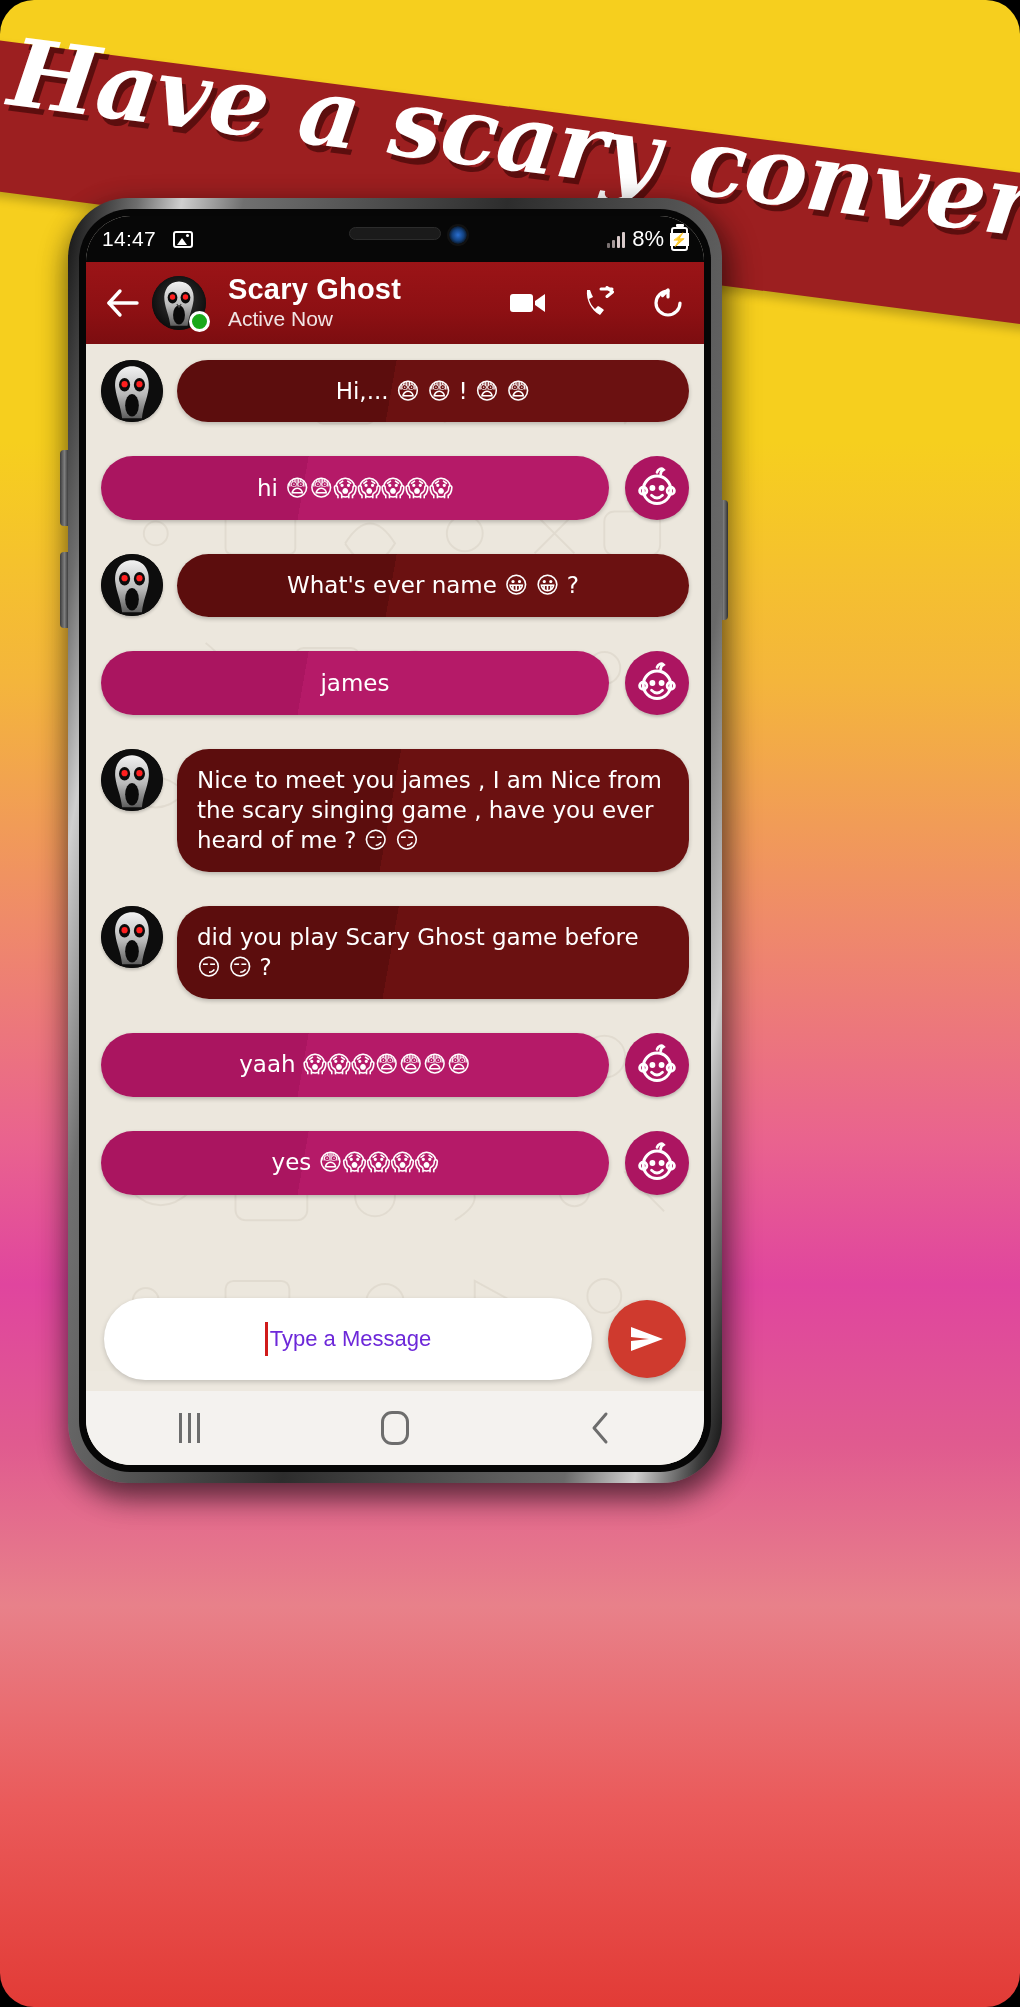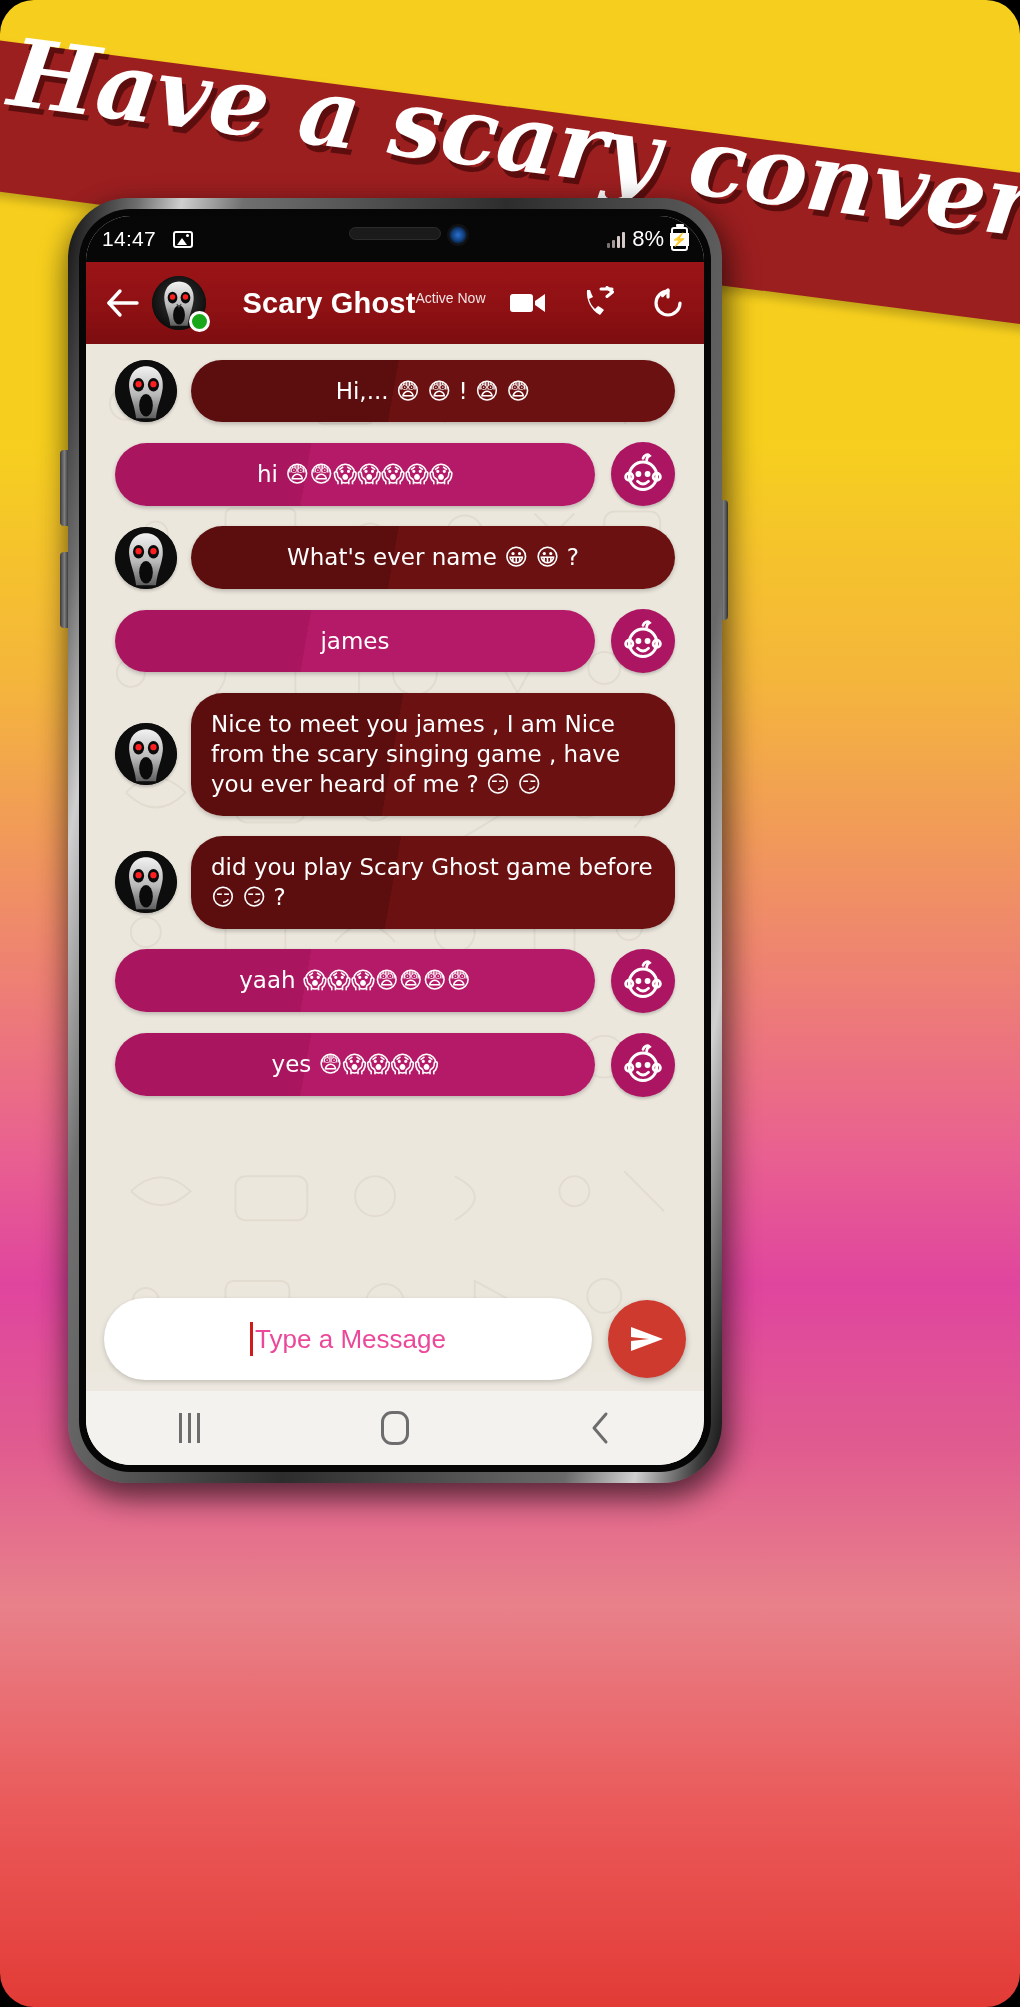--- a/index.html
+++ b/index.html
@@ -169,41 +169,41 @@
   .ghost-av {
     width: 54px; height: 54px; border-radius: 50%;
     overflow: hidden; background: #111;
     display:block;
   }
   .online-dot {
     position: absolute; right: -4px; bottom: -2px;
     width: 21px; height: 21px; border-radius: 50%;
     background: #1aa81a; border: 3px solid #fff;
   }
-  .hdr-texts { margin-left: 22px; display: flex; flex-direction: row; justify-content: center; flex: 1 1 auto; min-width: 0;}
+  .hdr-texts { margin-left: 22px; display: flex; flex-direction: column; flex: 1 1 auto; min-width: 0;}
   .hdr-title { color:#fff; font-size: 29px; font-weight: bold; line-height: 1.05; letter-spacing: .2px;}
-  .hdr-sub { color:#f0e4e4; font-size: 14px; line-height: 1.25; margin-top: 2px;}
+  .hdr-sub { color:#f0e4e4; font-size: 21px; line-height: 1.25; margin-top: 2px;}
   .hdr-actions { display:flex; align-items:center; gap: 30px; margin-left: 8px; flex:0 0 auto;}
   .hdr-btn { width: 40px; height: 40px; display:flex; align-items:center; justify-content:center;}
 
   
   .chat {
     position: relative;
     height: 1027px;
     background: #ece7dd;
     overflow: hidden;
     padding: 16px 0 0 0;
   }
   .doodles {
     position: absolute; inset: 0;
     opacity: .5;
     pointer-events: none;
   }
   .rows { position: relative; z-index: 2; }
-  .row { display: flex; align-items: center; padding: 0 29px; margin-bottom: 20px;}
+  .row { display: flex; padding: 0 15px; margin-bottom: 34px;}
   .row.in { justify-content: flex-start; }
   .row.out { justify-content: flex-start; }
   .av-ghost {
     width: 62px; height: 62px; border-radius: 50%;
     overflow: hidden; flex: 0 0 auto; background: #0d0d0d;
     box-shadow: 0 2px 3px rgba(0,0,0,.2);
   }
   .av-baby {
     width: 64px; height: 64px; border-radius: 50%;
     flex: 0 0 auto; background: #ac1561;
@@ -248,21 +248,21 @@
     flex: 1 1 auto; height: 82px;
     background: #fff;
     border-radius: 42px;
     display: flex; align-items: center; justify-content: center;
     box-shadow: 0 2px 5px rgba(0,0,0,.18);
     position: relative;
   }
   .caret {
     width: 3px; height: 34px; background: #d01b1b; margin-right: 2px;
   }
-  .placeholder { color: #ec4899; font-size: 26px; }
+  .placeholder { color: #6d28d9; font-size: 22px; }
   .send-btn {
     width: 78px; height: 78px; border-radius: 50%;
     background: #cf3a2e;
     display:flex; align-items:center; justify-content:center;
     margin-left: 16px; flex:0 0 auto;
     box-shadow: 0 3px 6px rgba(0,0,0,.28);
   }
 
   
   .navbar {

